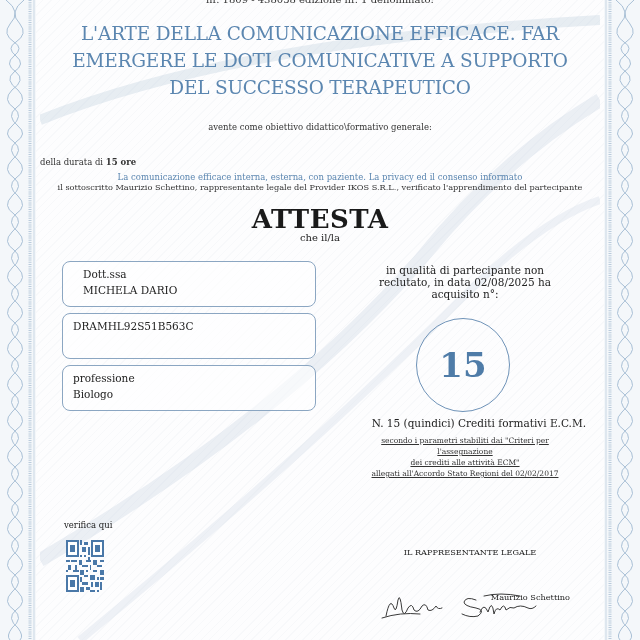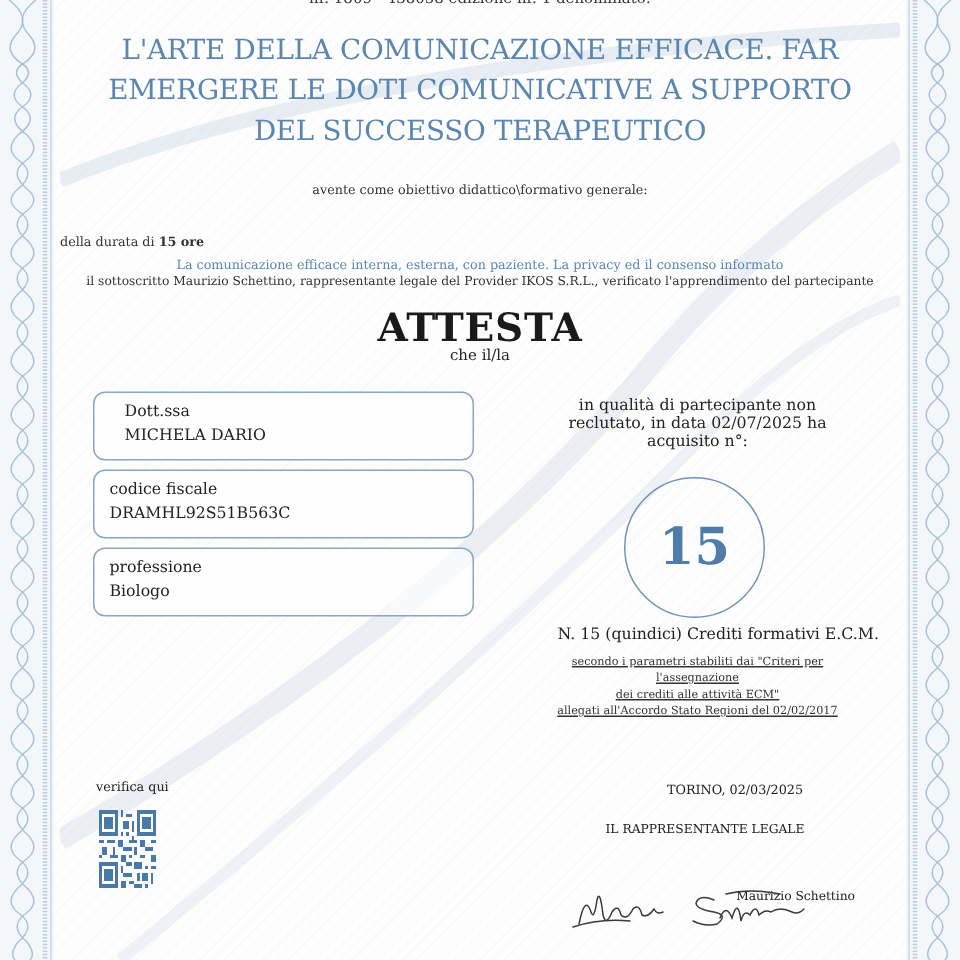--- a/index.html
+++ b/index.html
@@ -162,29 +162,28 @@
     <div class="undersigned">il sottoscritto Maurizio Schettino, rappresentante legale del Provider IKOS S.R.L., verificato l'apprendimento del partecipante</div>
 
     <div class="attesta">ATTESTA</div>
     <div class="che">che il/la</div>
 
     <div class="field-box" style="top:261px;padding-left:20px;">
       <div class="lbl">Dott.ssa</div>
       <div class="val">MICHELA DARIO</div>
     </div>
     <div class="field-box" style="top:313px;">
-      <div class="lbl">codice fiscale</div>
       <div class="val">DRAMHL92S51B563C</div>
     </div>
     <div class="field-box" style="top:365px;">
       <div class="lbl">professione</div>
       <div class="val">Biologo</div>
     </div>
 
-    <div class="right-col">in qualità di partecipante non reclutato, in data 02/07/2025 ha acquisito n°:</div>
+    <div class="right-col">in qualità di partecipante non reclutato, in data 02/08/2025 ha acquisito n°:</div>
     <div class="credits-circle">
       <span>15</span>
     </div>
     <div class="credits-line">N. 15 (quindici) Crediti formativi E.C.M.</div>
     <div class="criteria">
       <div>secondo i parametri stabiliti dai "Criteri per l'assegnazione</div>
       <div>dei crediti alle attività  ECM"</div>
       <div>allegati all'Accordo Stato Regioni del 02/02/2017</div>
     </div>
 
@@ -235,21 +234,20 @@
             <rect x="16" y="17" width="2" height="2"></rect>
             <rect x="19" y="17" width="1" height="3"></rect>
           <rect x="8" y="19" width="2" height="2"></rect>
             <rect x="11" y="19" width="2" height="1"></rect>
             <rect x="13" y="20" width="3" height="1"></rect>
             <rect x="17" y="20" width="1" height="1"></rect>
         </g>
       </svg>
     </div>
 
-    <div class="place-date">TORINO, 02/03/2025</div>
     <div class="rep-title">IL RAPPRESENTANTE LEGALE</div>
     <div class="rep-name">Maurizio Schettino</div>
     <svg class="signature" viewBox="0 0 160 34">
       <g fill="none" stroke="#3a3a3a" stroke-width="1" stroke-linecap="round">
         <path d="M6 28 Q10 8 14 20 Q16 26 18 12 Q20 4 22 22 Q24 30 28 20 Q32 14 34 22 Q38 26 42 18 Q46 14 48 22 Q52 24 56 18 Q58 22 62 20"></path>
         <path d="M2 30 Q20 24 40 26"></path>
         <path d="M96 12 Q86 8 84 14 Q84 18 96 20 Q106 22 98 28 Q90 30 82 26"></path>
         <path d="M100 24 Q104 14 108 24 Q112 10 114 26 Q116 18 120 22 Q124 14 126 22 Q130 18 134 20 Q140 16 148 20 Q152 22 156 18"></path>
         <path d="M104 8 Q120 4 140 8"></path>
       </g>

